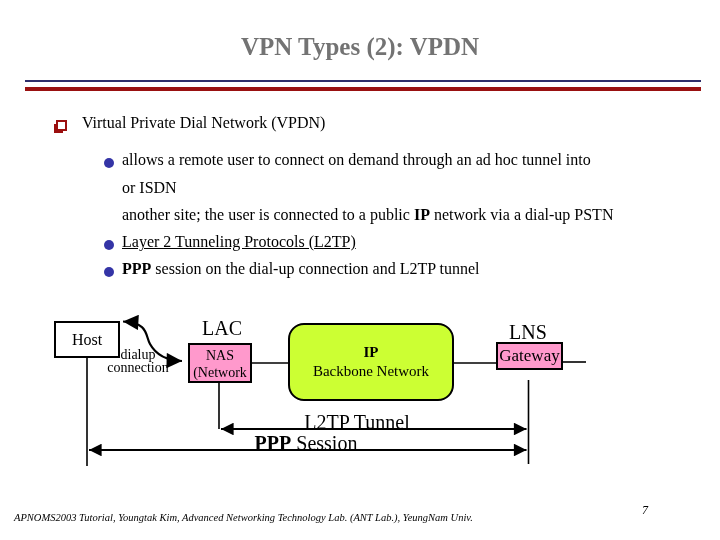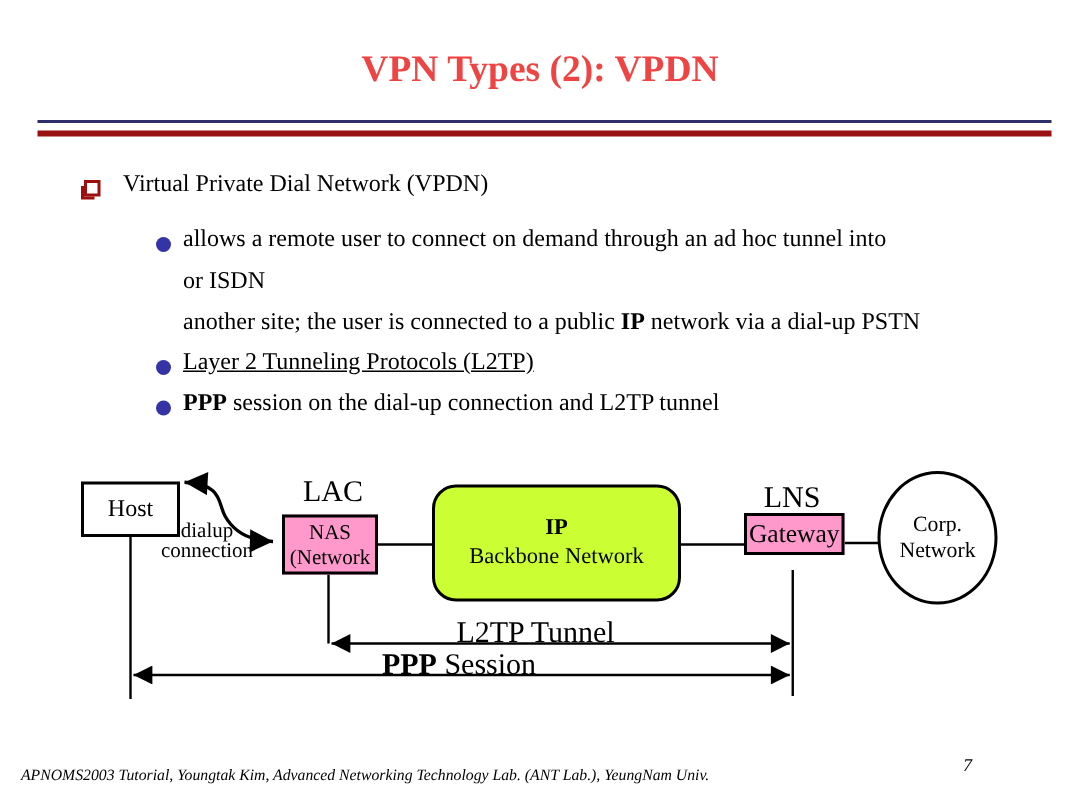--- a/index.html
+++ b/index.html
@@ -9,21 +9,21 @@
     width: 720px; height: 540px;
     background: #ffffff;
     font-family: "Liberation Serif", "DejaVu Serif", serif;
     color: #000;
     overflow: hidden;
     margin: 0 auto;
   }
   .title {
     position: absolute; top: 33px; left: 0; width: 720px;
     text-align: center;
-    font-size: 25px; font-weight: bold; color: #ef4444;
+    font-size: 25px; font-weight: bold; color: #737373;
   }
   .rule-navy { position: absolute; left: 25px; top: 80px; width: 676px; height: 2px; background: #2e2e6b; }
   .rule-red  { position: absolute; left: 25px; top: 87px; width: 676px; height: 4px; background: #991111; }
 
   .square-bullet {
     position: absolute; left: 56px; top: 120px;
     width: 11px; height: 11px;
     background: #fff;
     border: 2px solid #9b0f0f;
     box-shadow: -3px 3px 0 -1px #9b0f0f;
@@ -136,24 +136,20 @@
   </div>
 
   <div class="node backbone-box">
     <div class="bold">IP</div>
     <div>Backbone Network</div>
   </div>
 
   <div class="lbl lns-lbl">LNS</div>
   <div class="node gateway-box">Gateway</div>
 
-  <div class="node corp-ellipse">
-    <div>Corp.</div>
-    <div>Network</div>
-  </div>
 
   <div class="lbl l2tp-lbl">L2TP Tunnel</div>
   <div class="lbl ppp-lbl"><span class="bold">PPP</span><span> Session</span></div>
 
   <div class="footer">APNOMS2003 Tutorial,  Youngtak Kim,  Advanced Networking Technology Lab. (ANT Lab.),  YeungNam Univ.</div>
   <div class="page-num">7</div>
 
 </div>
 
 </body></html>

